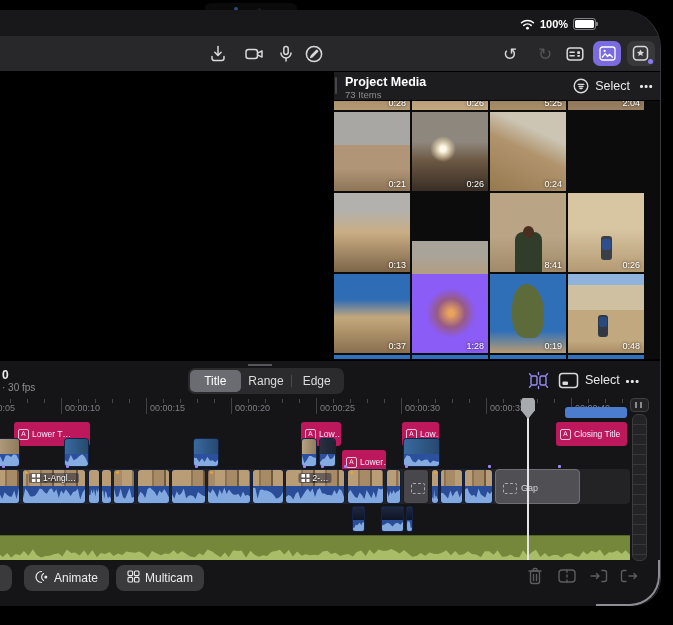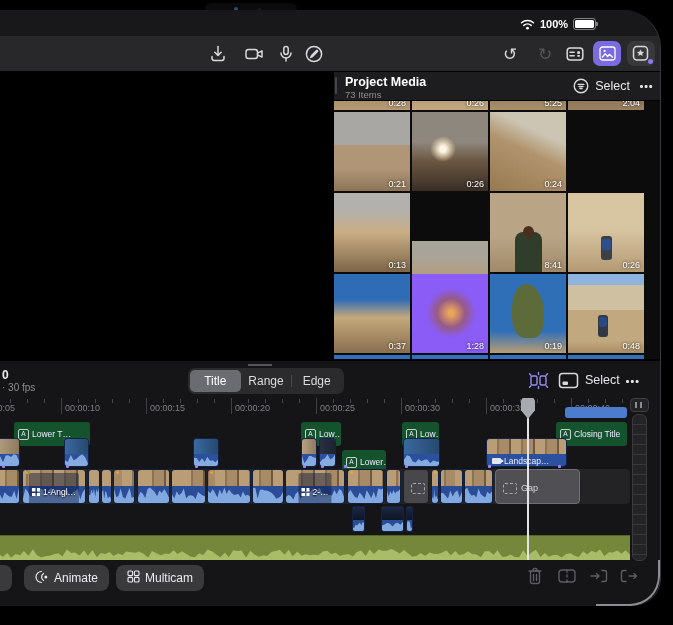--- a/index.html
+++ b/index.html
@@ -124,21 +124,21 @@
   .ovbtn{position:absolute;left:558px;top:11px;width:21px;height:17px;}
   .tl-select{position:absolute;left:585px;top:12px;font-size:12.5px;color:#e8e8ec;}
   .tl-dots{position:absolute;left:626px;top:19px;width:15px;height:3px;}
   .tl-dots::before{content:"";position:absolute;width:2.6px;height:2.6px;border-radius:50%;background:#e8e8ec;
       box-shadow:4.8px 0 0 #e8e8ec,9.6px 0 0 #e8e8ec;}
   .lanes{position:absolute;left:0;top:0;width:630px;height:200px;overflow:hidden;}
   .rlbl{position:absolute;top:42px;font-size:9px;color:#7f7f86;white-space:nowrap;}
   .tick{position:absolute;top:38px;width:1px;height:4px;background:#46464b;}
   .tickM{position:absolute;top:37px;width:1px;height:16px;background:#404045;}
   .tbar{position:absolute;top:46px;height:11px;background:#4b7ccd;border-radius:3px;}
-  .tclip{position:absolute;height:17px;background:#14532d;border-radius:3px;color:#efeaff;font-size:8.5px;
+  .tclip{position:absolute;height:17px;background:#be185d;border-radius:3px;color:#efeaff;font-size:8.5px;
        display:flex;align-items:center;gap:3px;padding:12px 4px;overflow:hidden;white-space:nowrap;box-sizing:border-box;}
   .tclip .ab{width:9px;height:9px;border:1px solid rgba(255,255,255,.75);border-radius:2px;font-size:6.5px;
        line-height:8px;text-align:center;flex:0 0 auto;}
   .cclip{position:absolute;top:77px;height:29px;background:#2c4f9e;border-radius:4px;overflow:hidden;
        border:1px solid rgba(0,0,0,.55);box-sizing:border-box;}
   .cthumb{position:absolute;left:0;right:0;top:0;height:15px;}
   .ct-light{background:linear-gradient(90deg,#b7a183,#8f7a5d);}
   .ct-blue{background:linear-gradient(90deg,#39699f,#27496f);}
   .ct-dark{background:linear-gradient(90deg,#2a3040,#1b2230);}
   .ct-strip{background:repeating-linear-gradient(90deg,#b89d77 0 10px,#8d7354 10px 12px,#a68b66 12px 22px,#6e583f 22px 24px);}
@@ -147,21 +147,21 @@
   .camg{width:9px;height:6px;background:#dfe6f5;border-radius:1px;position:relative;flex:0 0 auto;}
   .camg::after{content:"";position:absolute;right:-3px;top:1px;border-left:3px solid #dfe6f5;
       border-top:2px solid transparent;border-bottom:2px solid transparent;}
   .story-bg{position:absolute;left:0;top:108px;width:630px;height:35px;background:#232326;border-radius:4px;}
   .sclip{position:absolute;top:108px;height:35px;background:#2b4c97;border-radius:4px;overflow:hidden;
       border:1px solid rgba(0,0,0,.6);box-sizing:border-box;}
   .sthumb{position:absolute;left:0;right:0;top:0;height:16px;
       background:repeating-linear-gradient(90deg,#b89d77 0 10px,#8d7354 10px 12px,#a68b66 12px 22px,#6e583f 22px 24px);}
   .swave{position:absolute;left:0;right:0;bottom:0;height:17px;background:#82a8e0;}
   .mlabel{position:absolute;top:3px;left:50%;transform:translateX(-50%);display:flex;align-items:center;gap:3px;
-      font-size:8.5px;color:#fff;text-shadow:0 1px 2px #000;background:rgba(15,25,55,.45);padding:14px 3px;border-radius:2px;white-space:nowrap;}
+      font-size:8.5px;color:#fff;text-shadow:0 1px 2px #000;background:rgba(15,25,55,.45);padding:0 3px;border-radius:2px;white-space:nowrap;}
   .mcic{width:8px;height:8px;flex:0 0 auto;background:
       linear-gradient(#fff,#fff) 0 0/3.5px 3.5px no-repeat,linear-gradient(#fff,#fff) 100% 0/3.5px 3.5px no-repeat,
       linear-gradient(#fff,#fff) 0 100%/3.5px 3.5px no-repeat,linear-gradient(#fff,#fff) 100% 100%/3.5px 3.5px no-repeat;}
   .gap{background:#48484c;}
   .gap.sel{background:#4f4f54;border:1px solid #6f6f75;}
   .gicon{position:absolute;left:7px;top:13px;width:12px;height:9px;border:1px dashed #a9a9ae;border-radius:2px;}
   .glabel{position:absolute;left:25px;top:13px;font-size:9px;color:#d3d3d7;}
   .mark{position:absolute;top:1px;left:2px;width:3px;height:3px;border-radius:50%;background:#e8a33d;}
   .bclip{position:absolute;top:145px;height:26px;background:#2b4c97;border-radius:3px;overflow:hidden;border:1px solid rgba(0,0,0,.55);box-sizing:border-box;}
   .bthumb{position:absolute;left:0;right:0;top:0;height:13px;background:linear-gradient(180deg,#1d2740,#0e1524);}
@@ -464,27 +464,20 @@
             <div class="cwave" style="clip-path: polygon(0% 100%, 0% 18%, 16.7% 79%, 33.3% 55%, 50% 24%, 66.7% 23%, 83.3% 35%, 100% 36%, 100% 100%);"></div>
           </div>
           <div class="cclip" style="left: 319px; width: 17px;">
             <div class="cthumb ct-dark"></div>
             <div class="cwave" style="clip-path: polygon(0% 100%, 0% 71%, 16.7% 48%, 33.3% 40%, 50% 9%, 66.7% 48%, 83.3% 41%, 100% 14%, 100% 100%);"></div>
           </div>
           <div class="cclip" style="left: 403px; width: 37px;">
             <div class="cthumb ct-blue"></div>
             <div class="cwave" style="clip-path: polygon(0% 100%, 0% 52%, 8.3% 17%, 16.7% 25%, 25% 65%, 33.3% 73%, 41.7% 47%, 50% 64%, 58.3% 52%, 66.7% 50%, 75% 78%, 83.3% 57%, 91.7% 66%, 100% 67%, 100% 100%);"></div>
           </div>
-          <div class="cclip" style="left: 486px; width: 81px;">
-            <div class="cthumb ct-strip"></div>
-            <div class="clabel">
-              <span class="camg"></span>
-              <span>Landscap…</span>
-            </div>
-          </div>
           <div class="story-bg"></div>
           <div class="sclip" style="left: -6px; width: 26px;">
             <div class="sthumb" style="background-position: 0px 0px;"></div>
             <div class="swave" style="clip-path: polygon(0% 100%, 0% 20%, 10% 45%, 20% 48%, 30% 77%, 40% 37%, 50% 51%, 60% 62%, 70% 63%, 80% 26%, 90% 76%, 100% 10%, 100% 100%);"></div>
           </div>
           <div class="sclip" style="left: 22px; width: 64px;">
             <div class="sthumb" style="background-position: 7px 0px;"></div>
             <div class="swave" style="clip-path: polygon(0% 100%, 0% 72%, 3.8% 14%, 7.7% 34%, 11.5% 61%, 15.4% 62%, 19.2% 57%, 23.1% 39%, 26.9% 15%, 30.8% 19%, 34.6% 37%, 38.5% 45%, 42.3% 20%, 46.2% 13%, 50% 39%, 53.8% 19%, 57.7% 69%, 61.5% 26%, 65.4% 46%, 69.2% 19%, 73.1% 38%, 76.9% 59%, 80.8% 36%, 84.6% 31%, 88.5% 16%, 92.3% 80%, 96.2% 37%, 100% 19%, 100% 100%);"></div>
             <div class="mark"></div>
             <div class="mlabel">

